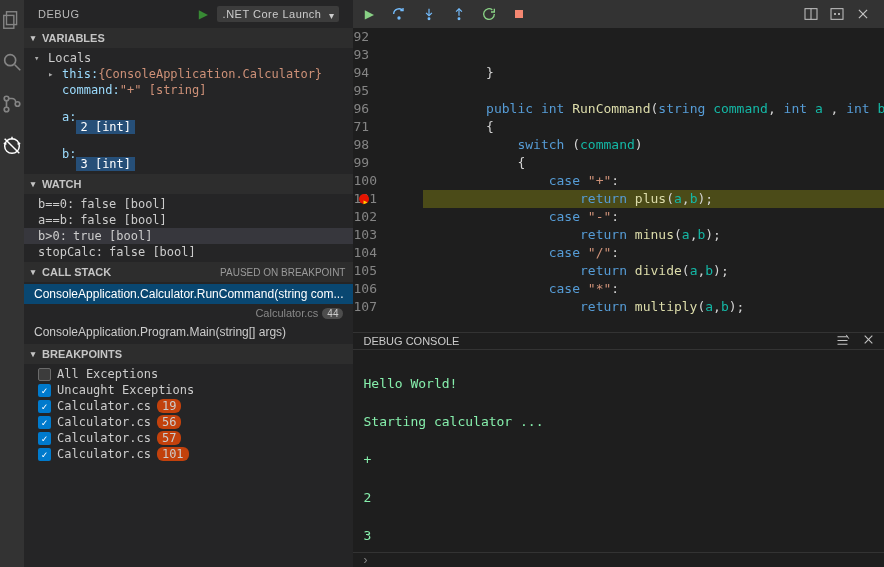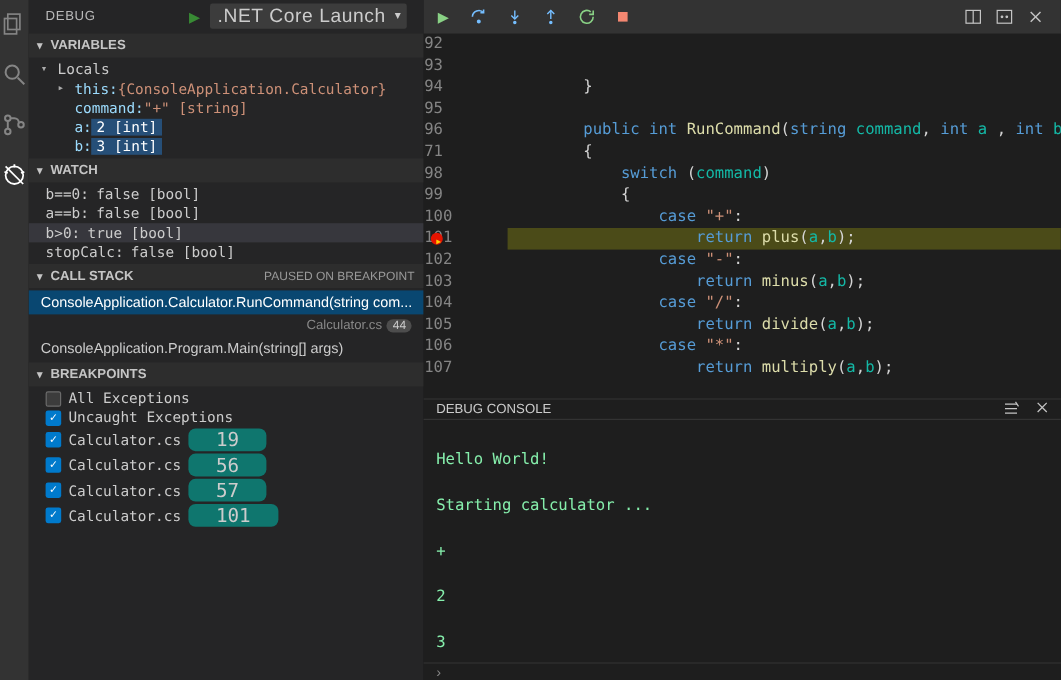--- a/index.html
+++ b/index.html
@@ -38,21 +38,21 @@
   .sidebar-title {
     height:28px; display:flex; align-items:center;
     padding:0 14px;
     font-size:11px;
     letter-spacing:0.5px;
     color:#b9b9b9;
   }
   .sidebar-title .gap { flex:1; }
   .sidebar-title .play { color:#388a34; margin-right:8px; font-size:12px;}
   .launch-select {
-    background:#3c3c3c; color:#ccc; border:none; font-size:16px;
+    background:#3c3c3c; color:#ccc; border:none; font-size:11px;
     padding:2px 18px 2px 6px; border-radius:2px; position:relative;
   }
   .launch-wrap { position:relative; display:inline-block;}
   .launch-wrap::after{
     content:"▾"; position:absolute; right:5px; top:2px; color:#ccc; pointer-events:none; font-size:10px;
   }
 
   .section-header {
     background:#2d2d2d;
     height:20px;
@@ -71,21 +71,21 @@
     display:flex; align-items:center;
     padding:1px 8px 1px 16px;
     font-family: Menlo, Consolas, monospace;
     font-size:12px;
     color:#cccccc;
     white-space:nowrap;
   }
   .tree-row .chev { width:14px; font-size:9px; color:#aaa;}
   .tree-row .k { color:#9cdcfe; }
   .tree-row .v { color:#ce9178; }
-  .badge-blue { background:#264f78; color:#fff; border:none; padding:0 4px;}
+  .badge-blue { background:#264f78; color:#fff; border:none; padding:0 4px;margin-top:21px;}
   .watch-row, .bp-row {
     display:flex; align-items:center; gap:6px;
     padding:1px 10px 1px 14px;
     font-family: Menlo, Consolas, monospace;
     font-size:12px;
     color:#cccccc;
   }
   .watch-row.selected { background:#37373d; }
   .callstack-row {
     display:flex; align-items:flex-end;
@@ -98,21 +98,21 @@
   }
   .callstack-row .src { margin-left:auto; color:#888; font-size:11px; display:flex; gap:4px; align-items:center;}
   .callstack-row.selected {
     background:#094771; color:#fff;
   }
   .count { background:#4d4d4d; color:#ccc; border-radius:6px; padding:0 5px; font-size:10px;}
   .cb { width:13px; height:13px; border-radius:2px; display:inline-flex; align-items:center; justify-content:center; font-size:10px;}
   .cb.checked { background:#007acc; color:#fff;}
   .cb.unchecked { background:#3c3c3c; border:1px solid #6b6b6b;}
   .bp-row .bplabel { color:#ccc;}
-  .bp-row .bpcount { background:#0f766e; padding:0 23px; border-radius:6px; font-size:16px;}
+  .bp-row .bpcount { background:#c2410c; padding:0 5px; border-radius:6px; font-size:12px;}
   
   .main {
     flex:1; display:flex; flex-direction:column;
     background:#1e1e1e;
   }
   .debug-toolbar {
     height:28px;
     background:#333333;
     display:flex; align-items:center;
     padding:0 8px;

